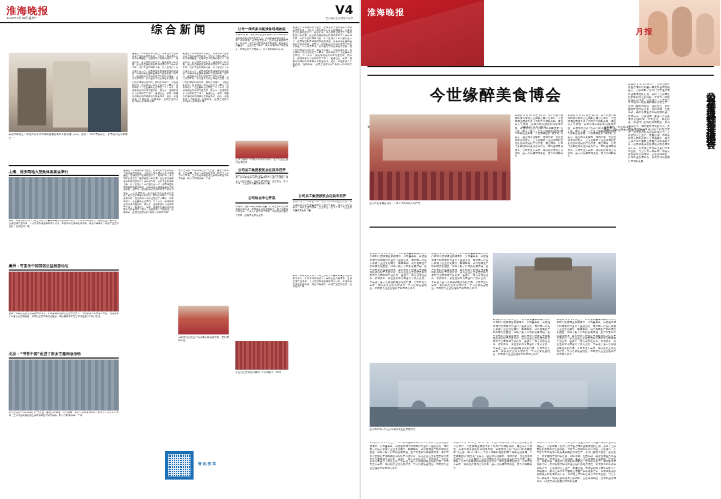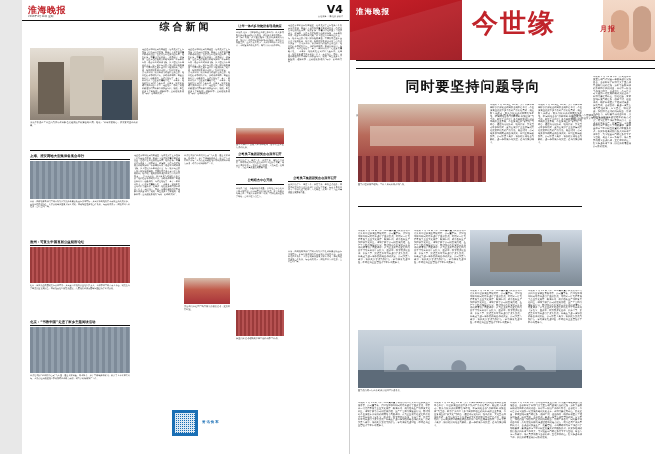--- a/index.html
+++ b/index.html
@@ -1,20 +1,20 @@
 <!DOCTYPE html>
 <html><head>
 <meta charset="utf-8">
 <style>
   html,body{margin:0;padding:0;background:#ffffff;}
   body{width:655px;height:454px;font-family:"DejaVu Sans","Liberation Sans",sans-serif;}
   #page{position:relative;width:655px;height:454px;background:#e8e8e8;overflow:hidden;}
 
   
-  .pg{position:absolute;top:0;background:#fff;height:454px;overflow:hidden;margin-left:22px;}
+  .pg{position:absolute;top:0;background:#fff;height:454px;overflow:hidden;}
   .left-page{left:0;width:327px;border-right:1px solid #cfcfcf;}
   .right-page{left:328px;width:327px;}
 
   .tiny{font-size:2.1px;line-height:2.6px;color:#2c2c2c;text-align:justify;}
   .tiny2{font-size:2.3px;line-height:2.9px;color:#2c2c2c;text-align:justify;}
   .photo{background:#b9c2cc;position:relative;overflow:hidden;}
   .cap{font-size:2.2px;line-height:2.8px;color:#333;text-align:justify;}
 
   
   .lm-head{position:relative;height:20px;border-bottom:1px solid #111;}
@@ -158,40 +158,39 @@
 
     <div class="rm">
       <div class="rm-red">
         <div class="rm-paper">淮海晚报</div>
       </div>
       <div class="rm-pattern">
         <div style="position:absolute;left:8px;top:10px;width:18px;height:40px;background:#d9a98e;border-radius:9px;"></div>
         <div style="position:absolute;left:30px;top:6px;width:18px;height:46px;background:#caa089;border-radius:9px;"></div>
         <div style="position:absolute;left:52px;top:12px;width:16px;height:38px;background:#dcb79f;border-radius:8px;"></div>
       </div>
-      <div class="rm-brand">今世缘</div>
       <div class="rm-brand-sub">月报</div>
     </div>
     <div class="sep" style="margin:0 6px;"></div>
     <div class="rm-meta" style="position:relative;height:7px;margin:0 6px;">
       <span style="left:0;top:1px;">第 1 期（总 NO.008）</span>
       <span style="left:80px;top:1px;">国内统一刊号</span>
       <span style="left:140px;top:1px;">2016 年 4 月 18 日</span>
       <span style="left:215px;top:1px;">主办单位：今世缘酒业</span>
       <span style="left:215px;top:4px;">地址：江苏省淮安市涟水县高沟镇</span>
     </div>
     <div class="sep" style="margin:0 6px 2px 6px;"></div>
 
     <div style="position:absolute;right:4px;top:76px;width:80px;height:370px;">
       <div style="position:absolute;right:0;top:0;" class="vtitle">公司召开年度重点项目计划暨一季度推进情况报告会</div>
       <div class="tiny2" style="position:absolute;left:0;top:0;width:38px;height:360px;overflow:hidden;">本报讯 4 月 15 日下午，公司召开年度重点项目计划暨一季度推进情况报告会。会议听取了各部门关于重点项目进展情况的汇报，分析了当前面临的形势和存在的问题，并对下一阶段工作作出部署。会议指出，今年是公司实施新一轮发展战略的关键之年，各部门要提高站位、强化担当，紧紧围绕年度目标任务，倒排工期、挂图作战，确保各项重点工程按期推进、按质完成。会议强调，要进一步完善项目管理机制，压实责任、细化措施，加强部门之间的协同配合，形成工作合力。同时要坚持问题导向，及时发现并解决推进过程中的难点堵点，切实提高工作效率和执行力。会议还对安全生产、质量管理、市场营销等方面工作提出了明确要求，要求全体员工牢固树立质量意识和服务意识，以更加饱满的热情投入到各项工作中去，为实现全年目标任务打下坚实基础。与会人员一致表示，将认真贯彻落实会议精神，立足本职岗位，扎实推进各项工作，以优异成绩迎接公司新的发展。</div>
     </div>
 
     <div style="position:absolute;left:8px;top:78px;width:230px;">
-      <div class="headline" style="font-size:14px;">同时要坚持问题导向</div>
+      <div class="headline" style="font-size:14px;">今世缘醉美食博会</div>
     </div>
 
     <div class="photo ph-stage" style="position:absolute;left:8px;top:104px;width:128px;height:78px;">
       <div style="position:absolute;left:0;bottom:0;width:128px;height:26px;background:repeating-linear-gradient(90deg,#7d2f33 0 4px,#a04a47 4px 8px);"></div>
       <div style="position:absolute;left:12px;top:22px;width:104px;height:20px;background:#e3cfc0;opacity:.6;"></div>
     </div>
     <div class="tiny2" style="position:absolute;left:140px;top:104px;width:44px;height:98px;overflow:hidden;">本报讯 4 月 16 日至 18 日，第十四届中国国际食品博览会在国家会展中心举行，今世缘酒业携旗下多个系列产品精彩亮相，展位前人头攒动，前来品鉴洽谈的客商络绎不绝。本届博览会以“品味中国·香飘世界”为主题，吸引了来自三十多个国家和地区的两千余家企业参展。今世缘展区以“缘文化”为核心，通过场景化陈列、现场品鉴、文化互动等多种形式，全方位展示了企业深厚的文化底蕴和优良的产品品质。展会期间，公司与多家经销商达成合作意向，签约金额再创新高。公司负责人表示，将以此次博览会为契机，进一步拓展市场渠道，提升品牌影响力。</div>
     <div class="tiny2" style="position:absolute;left:188px;top:104px;width:44px;height:98px;overflow:hidden;">本报讯 4 月 16 日至 18 日，第十四届中国国际食品博览会在国家会展中心举行，今世缘酒业携旗下多个系列产品精彩亮相，展位前人头攒动，前来品鉴洽谈的客商络绎不绝。本届博览会以“品味中国·香飘世界”为主题，吸引了来自三十多个国家和地区的两千余家企业参展。今世缘展区以“缘文化”为核心，通过场景化陈列、现场品鉴、文化互动等多种形式，全方位展示了企业深厚的文化底蕴和优良的产品品质。展会期间，公司与多家经销商达成合作意向，签约金额再创新高。公司负责人表示，将以此次博览会为契机，进一步拓展市场渠道，提升品牌影响力。</div>
     <div class="cap" style="position:absolute;left:8px;top:184px;width:128px;">图为今世缘展区现场，工作人员向客商介绍产品。</div>
 

